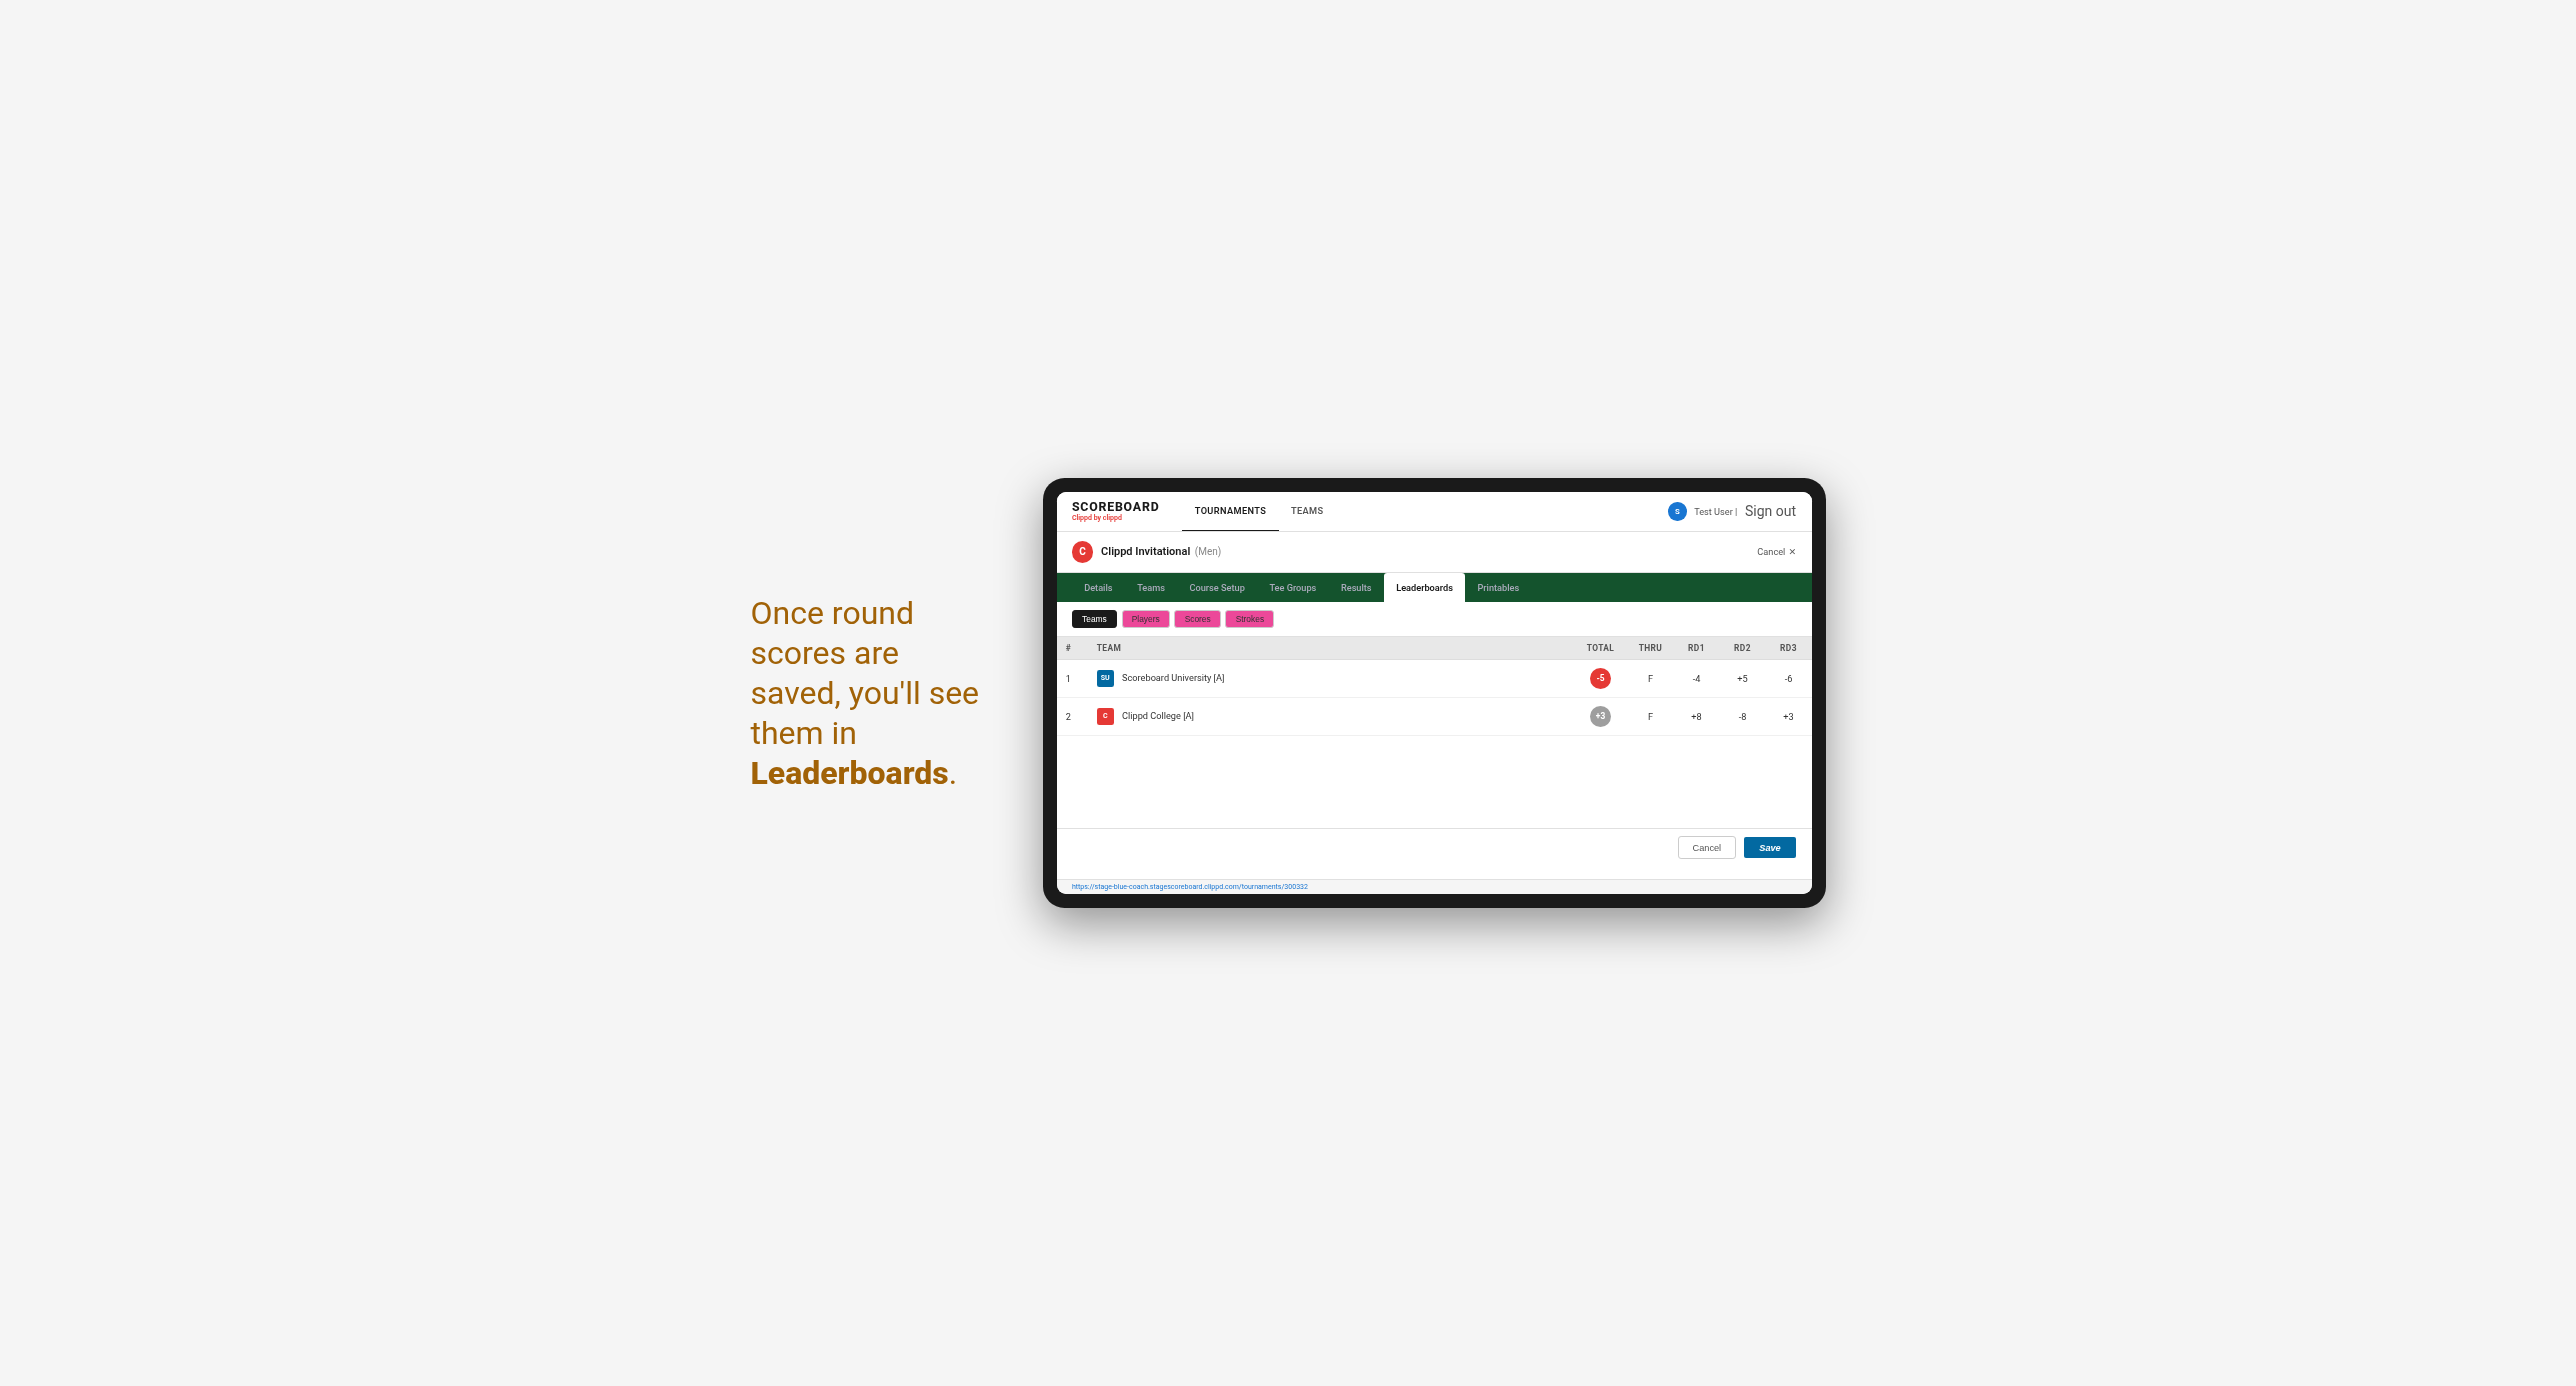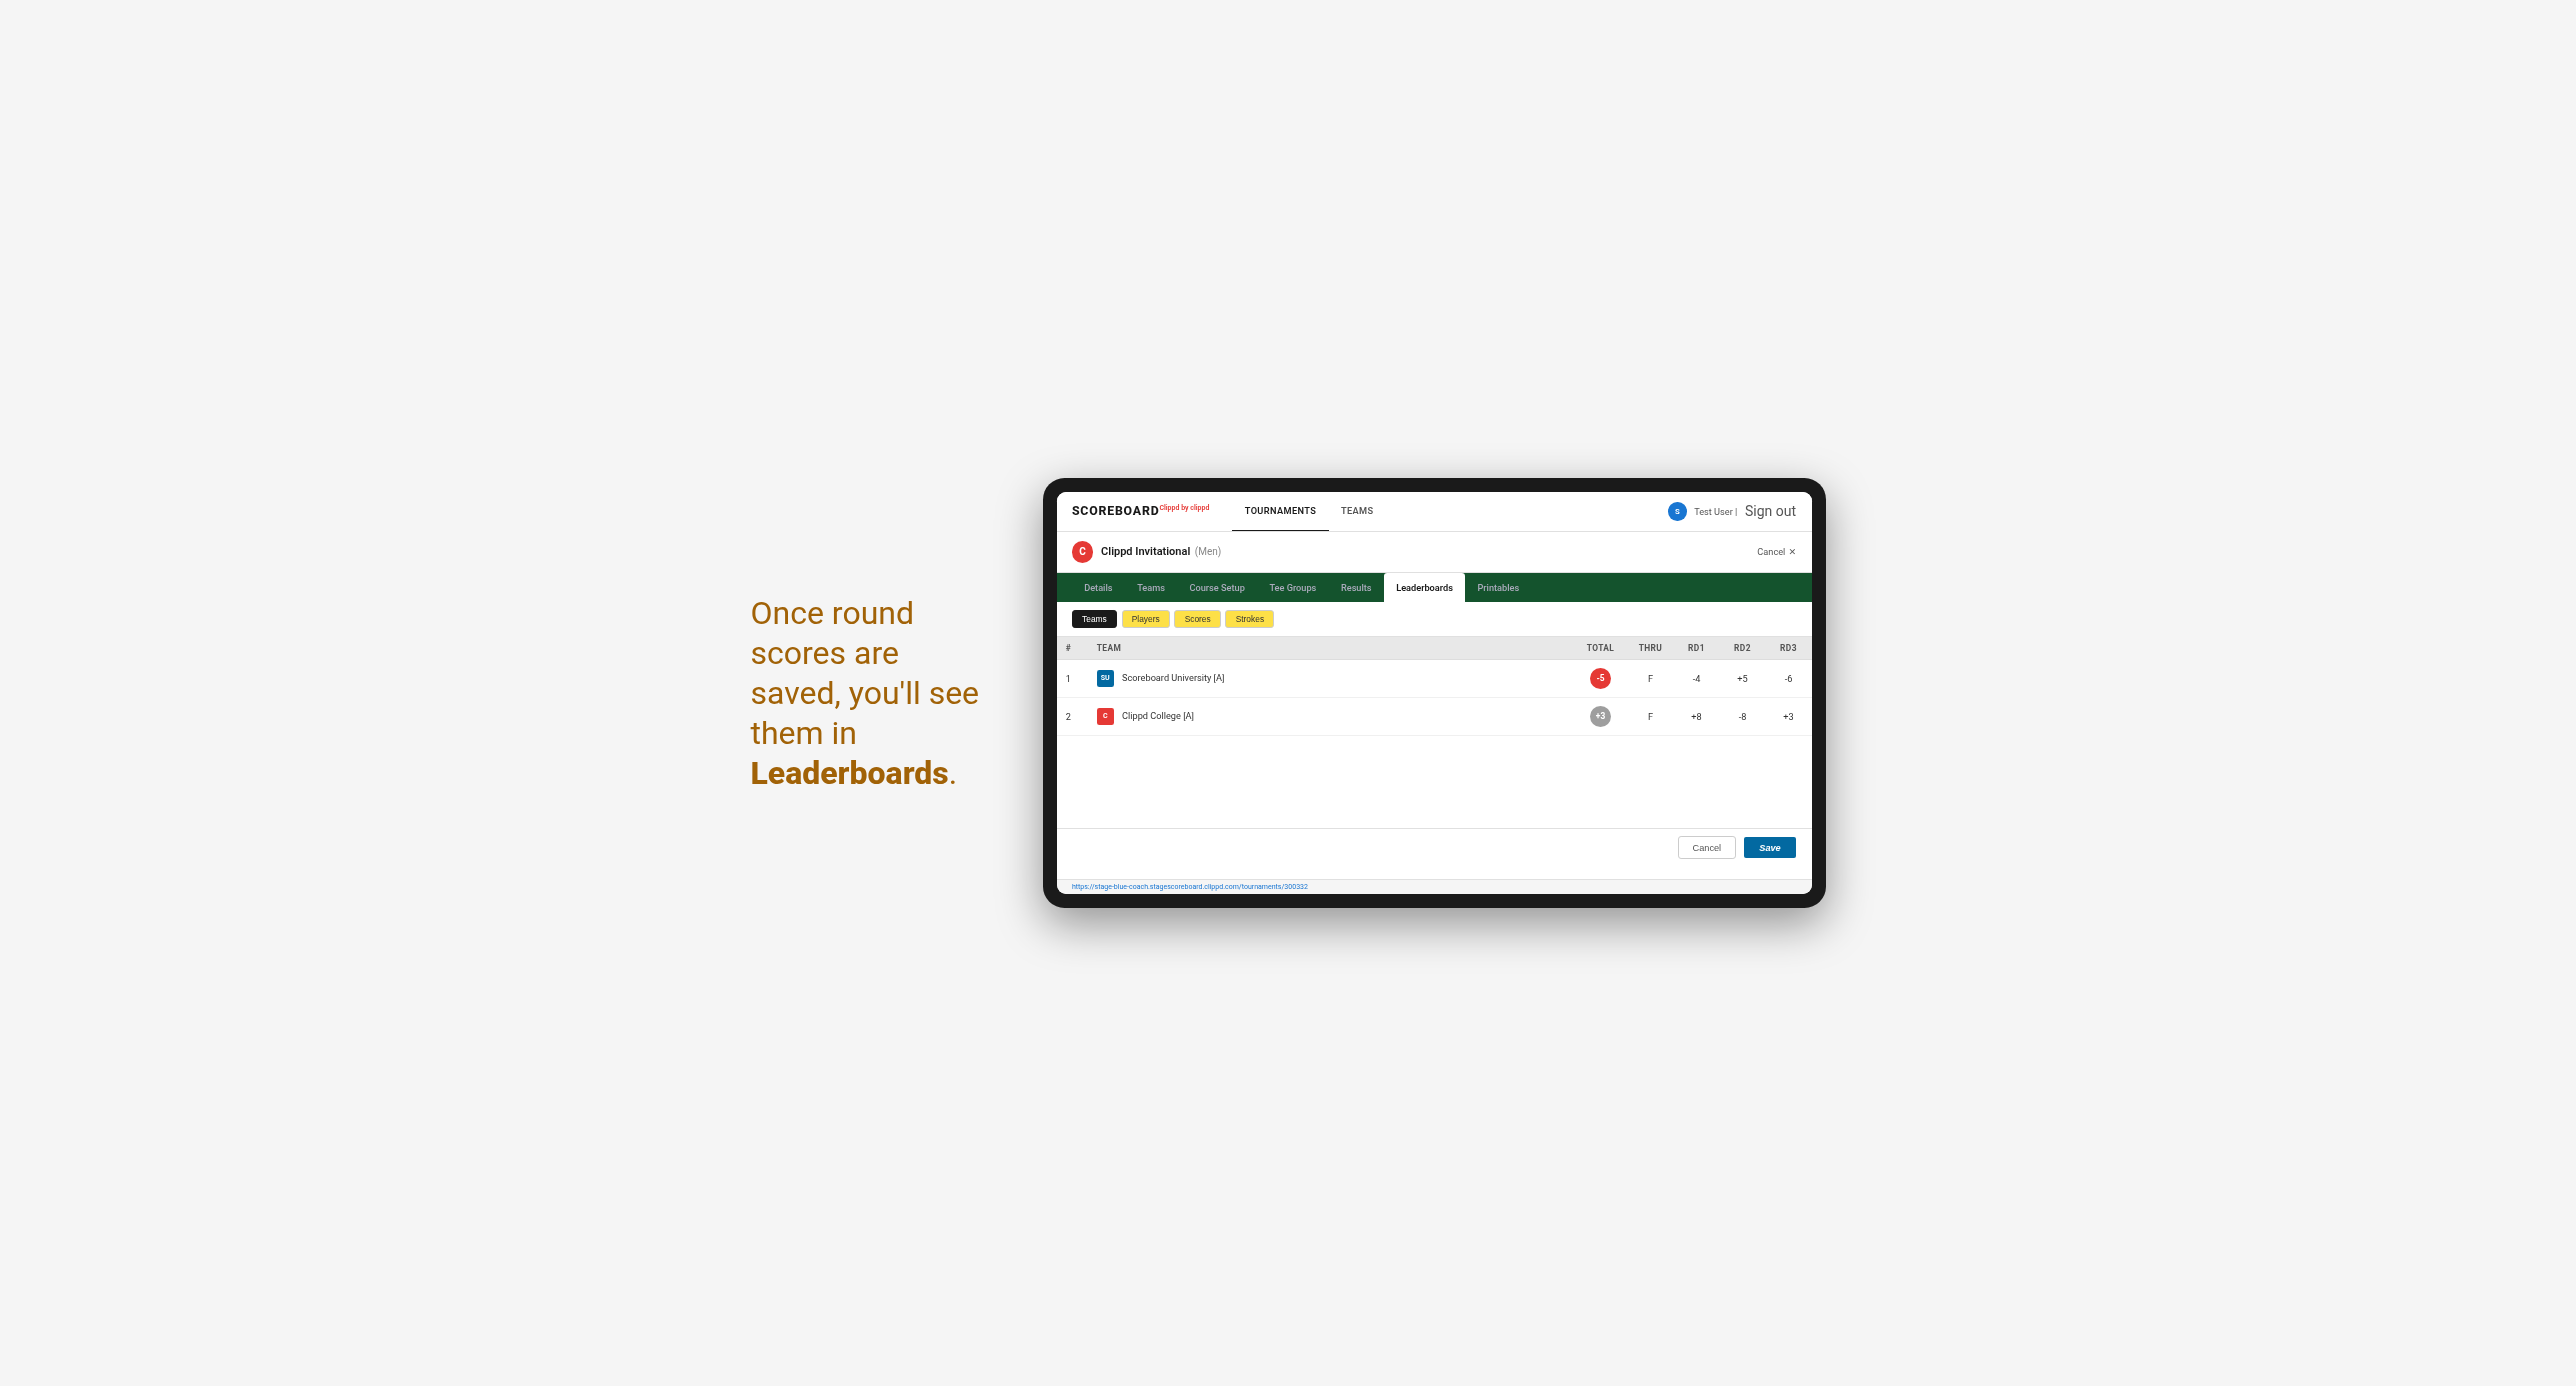--- a/index.html
+++ b/index.html
@@ -46,21 +46,21 @@
     .top-nav {
       display: flex;
       align-items: center;
       background: #fff;
       border-bottom: 0.8px solid #e0e0e0;
       padding: 0 15.4px;
       height: 40px;
     }
     .logo-area {
       display: flex;
-      flex-direction: row;
+      flex-direction: column;
       margin-right: 23px;
     }
     .logo-title {
       font-size: 12.3px;
       font-weight: 800;
       letter-spacing: 0.8px;
       color: #1a1a1a;
     }
     .logo-subtitle {
       font-size: 7px;
@@ -173,21 +173,21 @@
       padding: 7.7px 15.4px;
       display: flex;
       gap: 4.6px;
       border-bottom: 0.8px solid #e0e0e0;
     }
     .filter-btn {
       padding: 3.1px 9.2px;
       border: 0.8px solid #ccc;
       border-radius: 3.1px;
       font-size: 8.4px;
-      background: #fde047;
+      background: #ec4899;
       color: #333;
       cursor: pointer;
     }
     .filter-btn.active {
       background: #1a1a1a;
       color: #fff;
       border-color: #1a1a1a;
     }
     
     .leaderboard-table {

